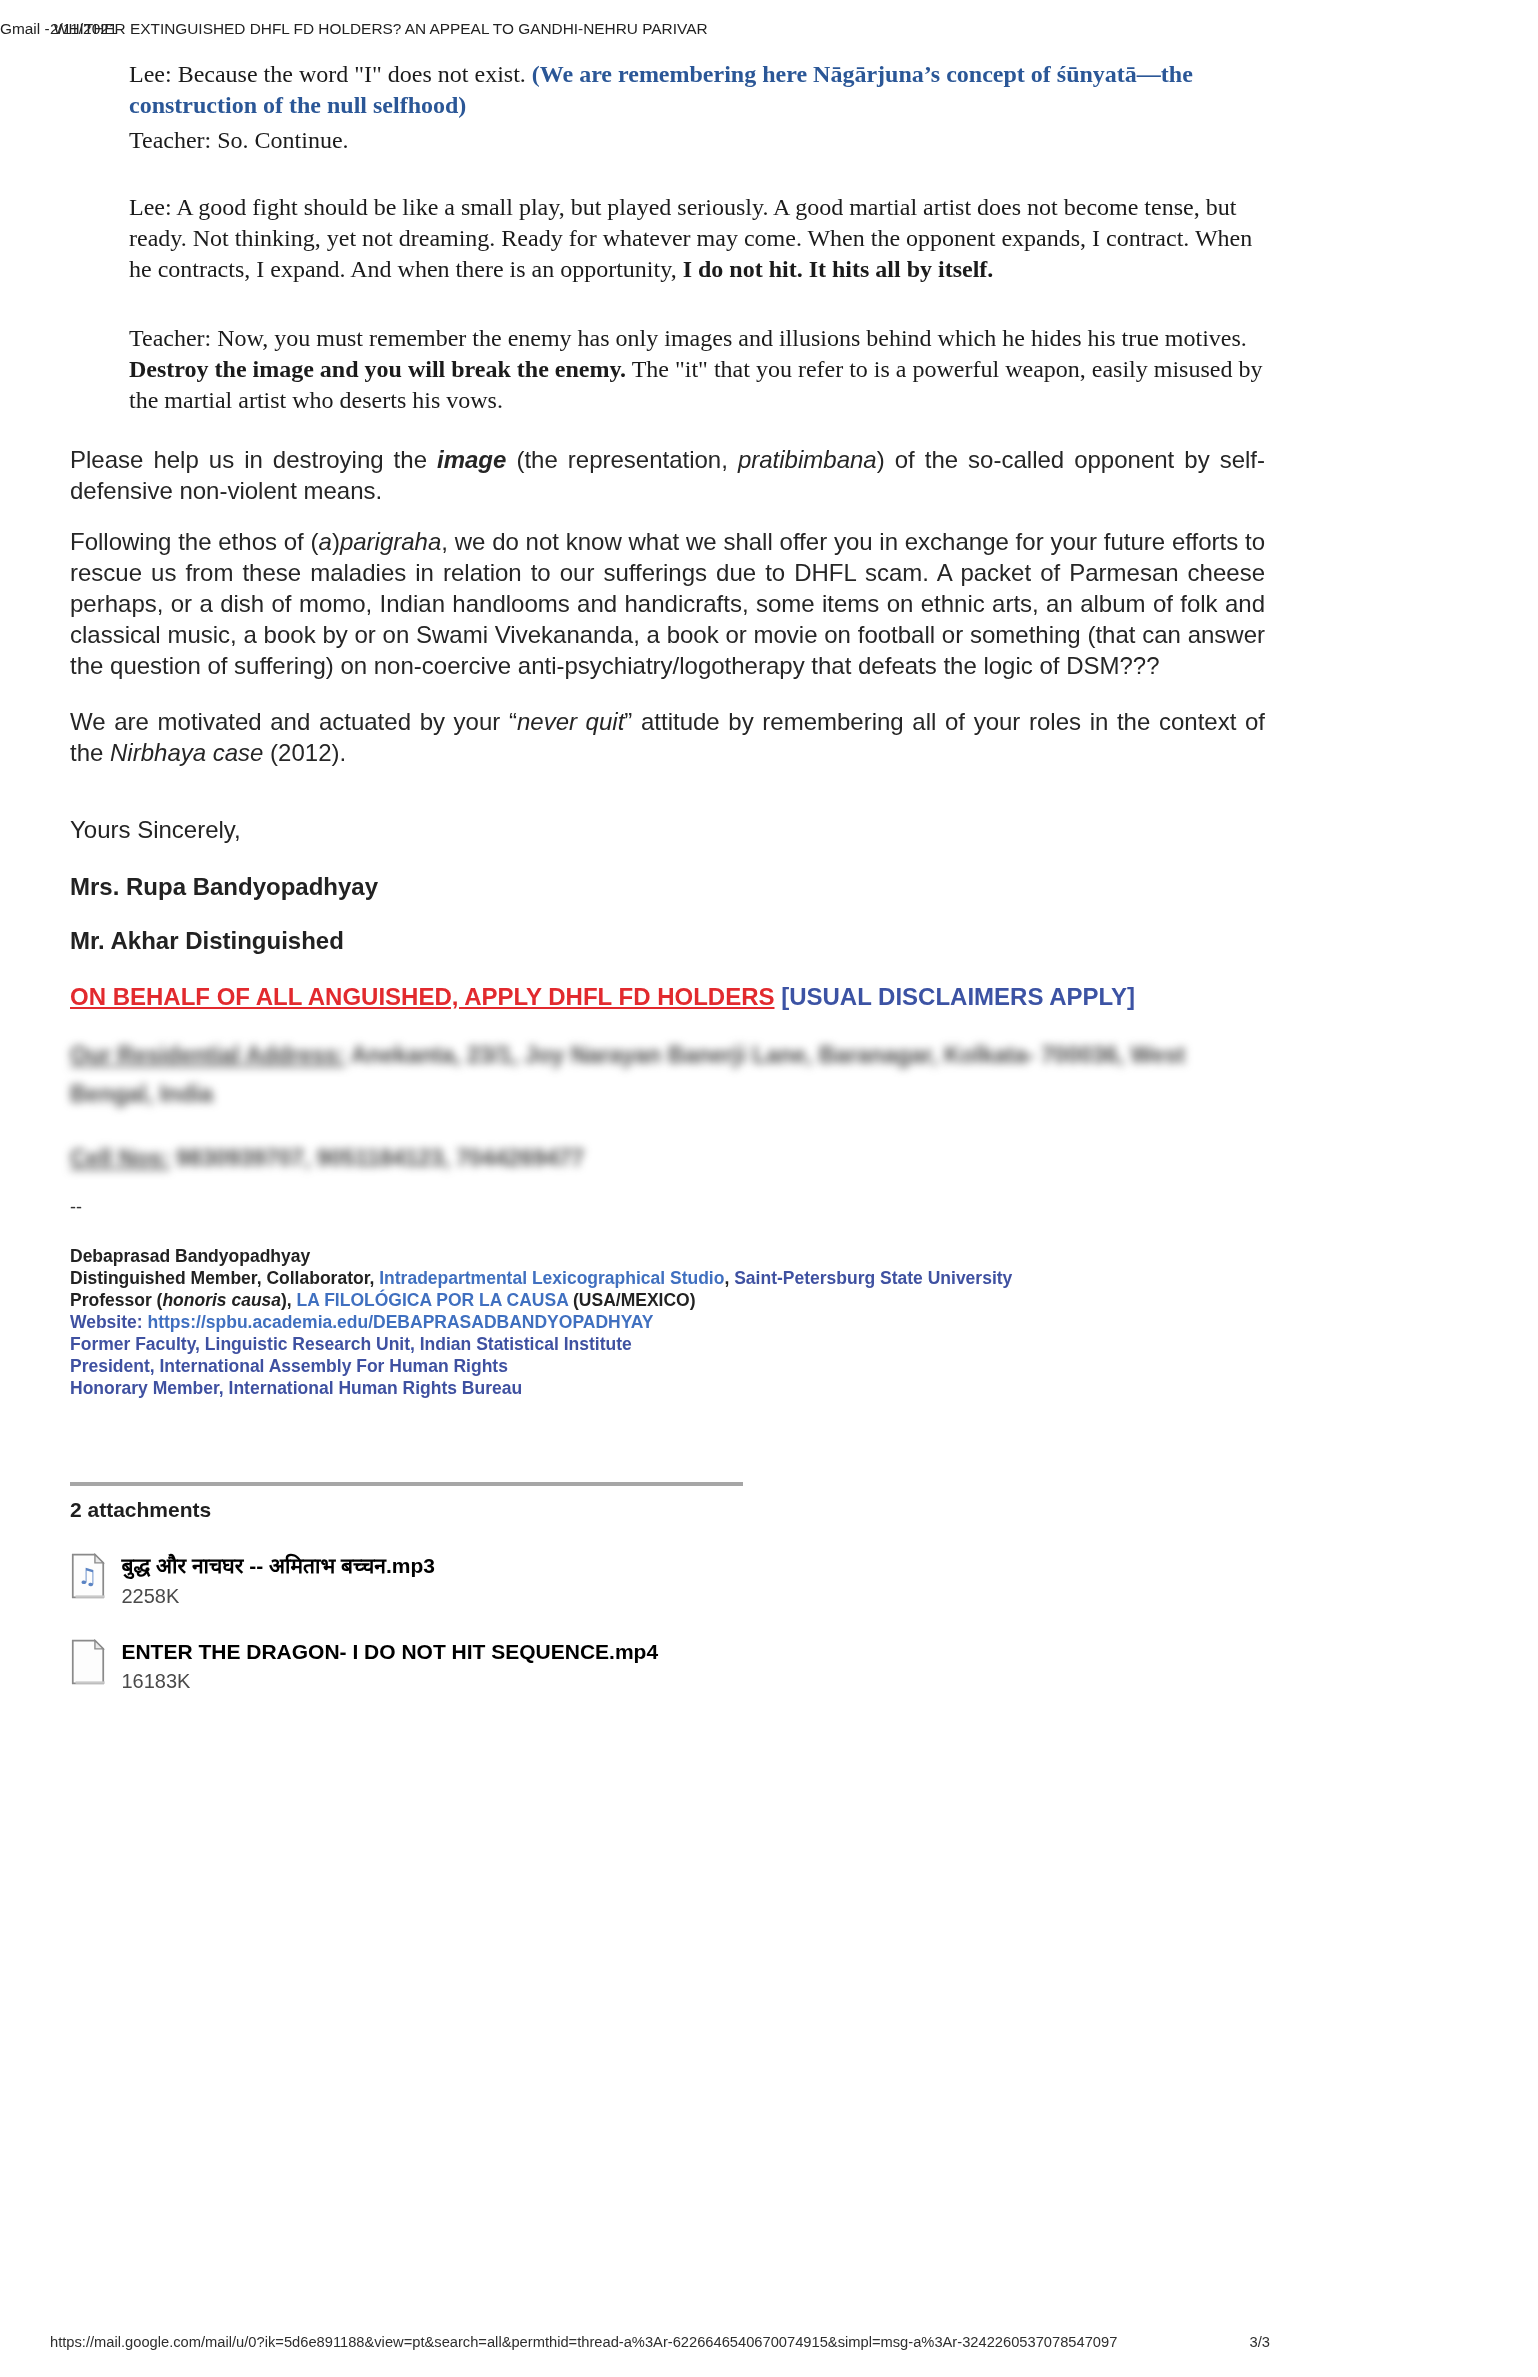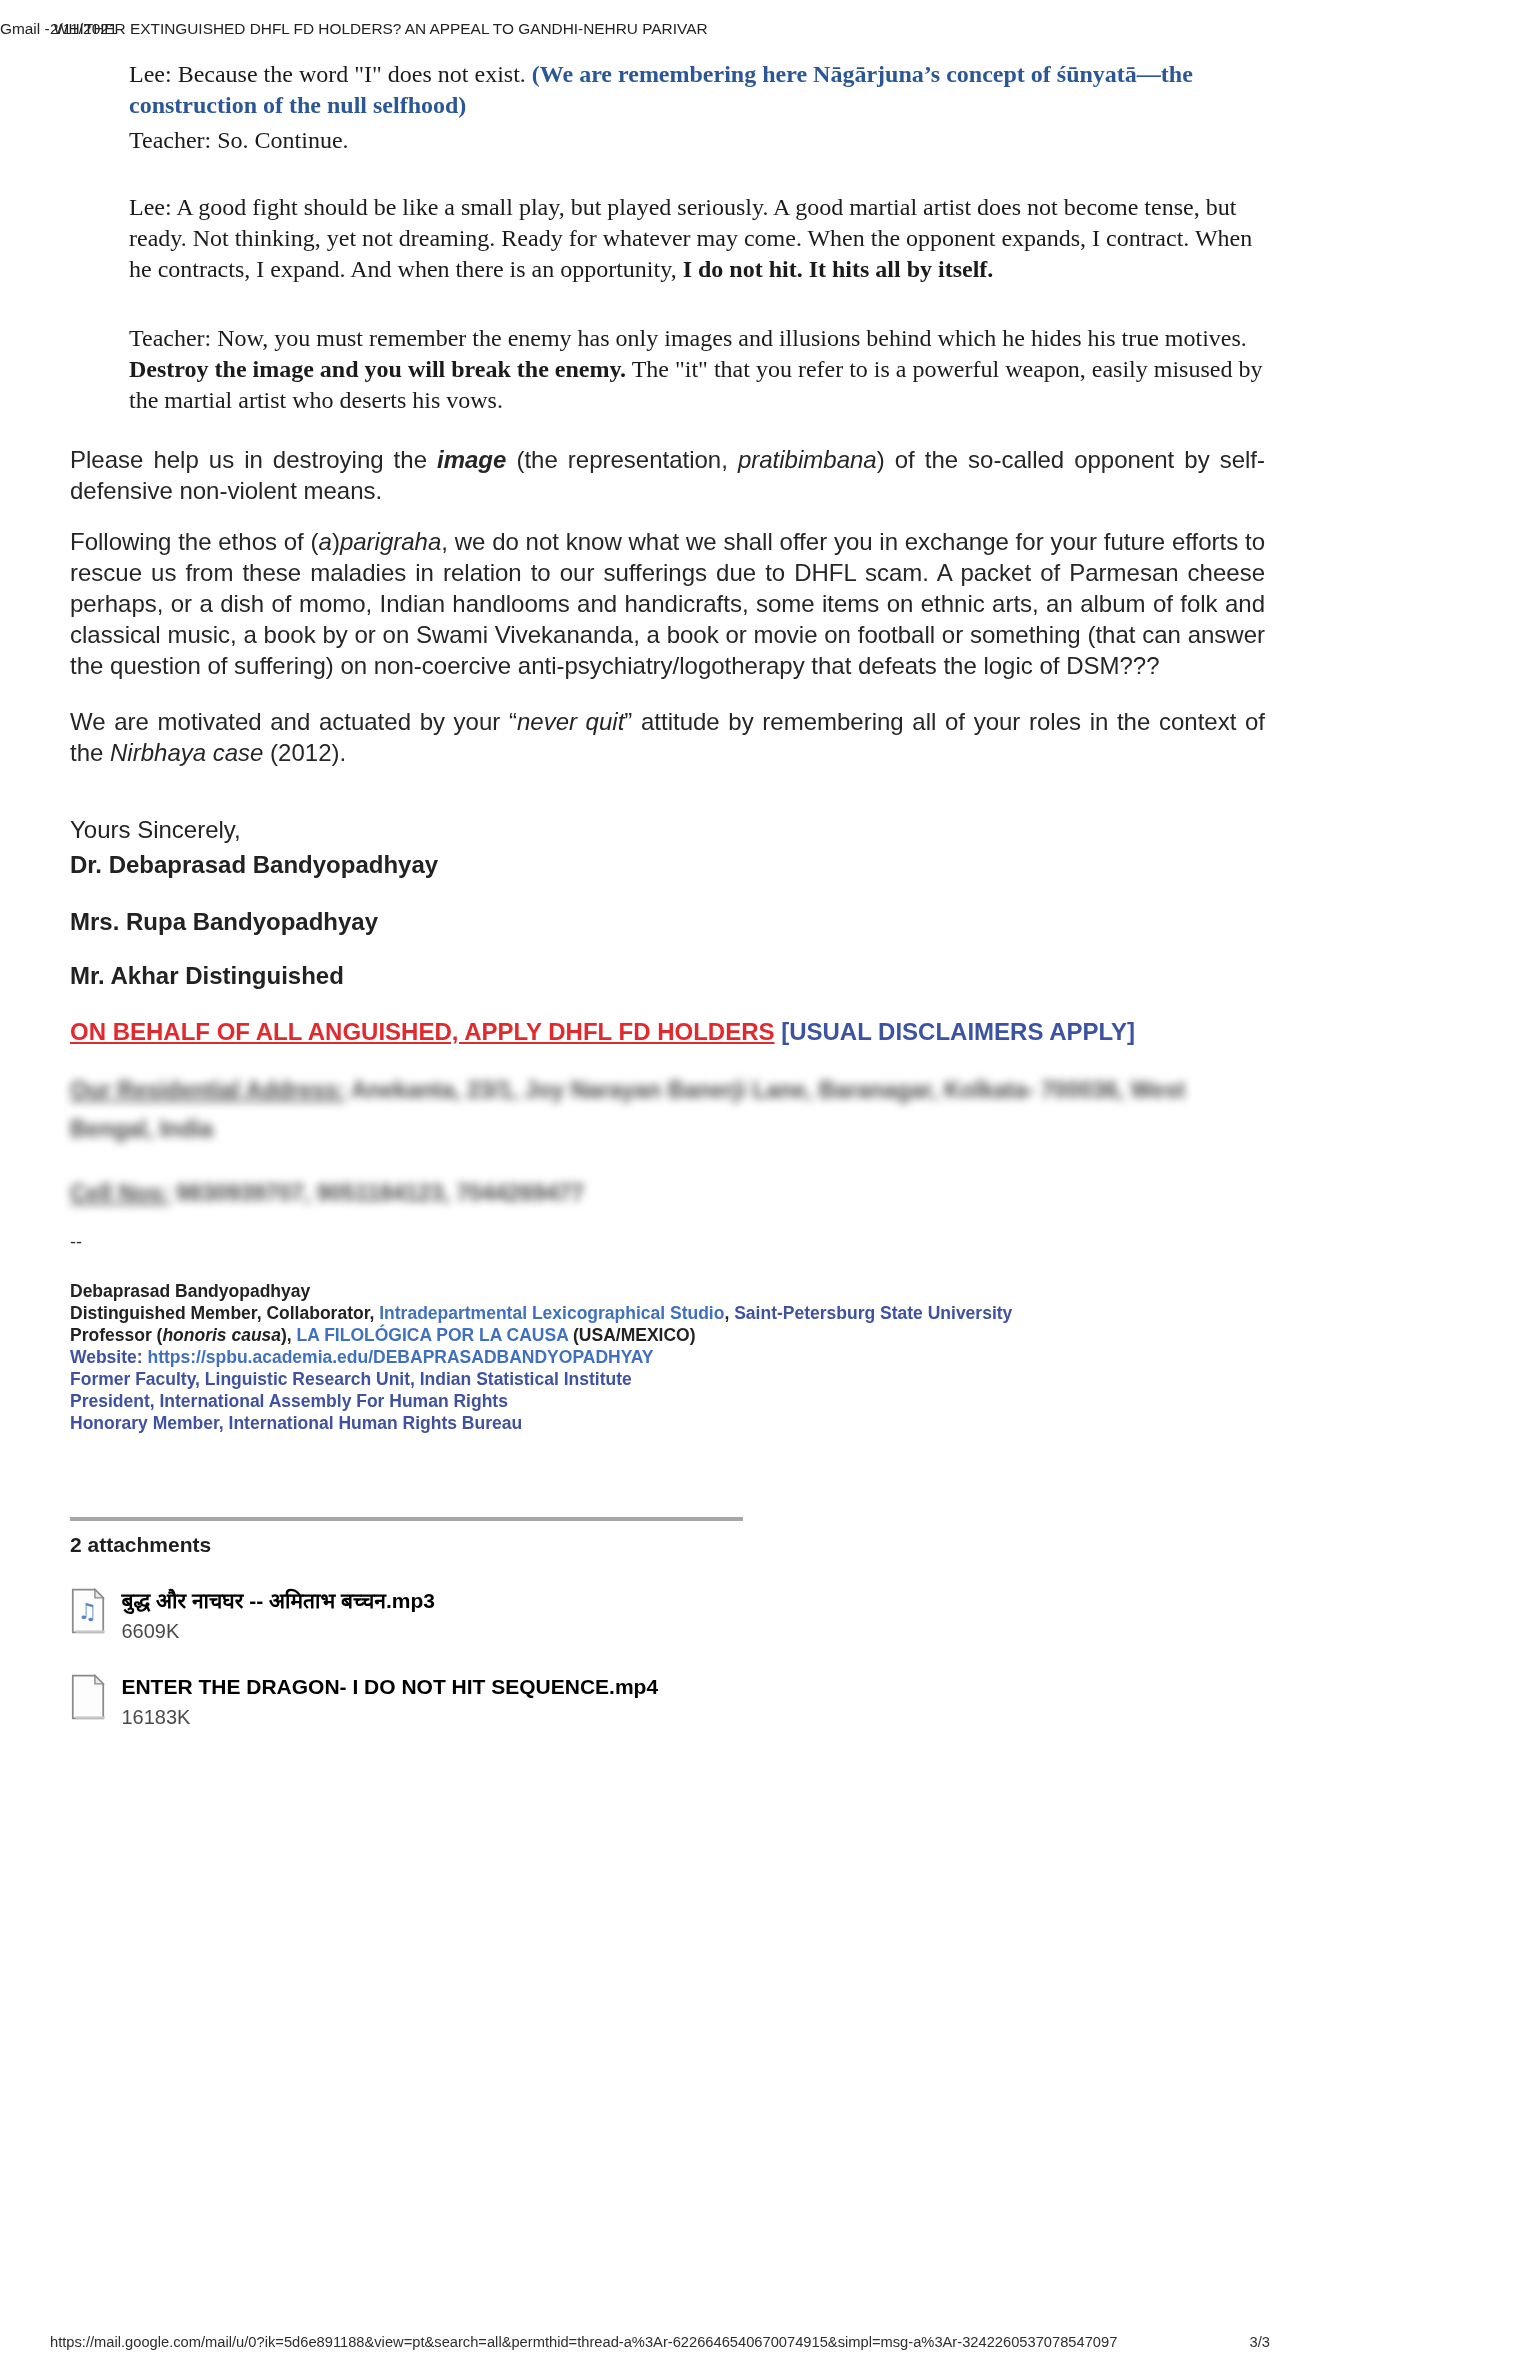--- a/index.html
+++ b/index.html
@@ -70,21 +70,20 @@
     <p class="serif-para"><span class="seg-plain">Lee:  Because the word "I" does not exist. </span><span class="seg-blueBold">(We are remembering here Nāgārjuna’s concept of śūnyatā—the construction of the null selfhood)</span></p>
     <p class="serif-para mt-q2"><span class="seg-plain">Teacher: So. Continue.</span></p>
     <p class="serif-para mt-q3"><span class="seg-plain">Lee: A good fight should be like a small play, but played seriously. A good martial artist does not become tense, but ready. Not thinking, yet not dreaming. Ready for whatever may come. When the opponent expands, I contract. When he contracts, I expand. And when there is an opportunity, </span><span class="seg-bold">I do not hit. It hits all by itself.</span></p>
     <p class="serif-para mt-q4"><span class="seg-plain">Teacher: Now, you must remember the enemy has only images and illusions behind which he hides his true motives. </span><span class="seg-bold">Destroy the image and you will break the enemy.</span><span class="seg-plain"> The "it" that you refer to is a powerful weapon, easily misused by the martial artist who deserts his vows.</span></p>
 
     <p class="sans-para mt-help"><span class="seg-plain">Please help us in destroying the </span><span class="seg-boldItalic">image</span><span class="seg-plain"> (the representation, </span><span class="seg-italic">pratibimbana</span><span class="seg-plain">) of the so-called opponent by self-defensive non-violent means.</span></p>
     <p class="sans-para mt-ethos"><span class="seg-plain">Following the ethos of (</span><span class="seg-italic">a</span><span class="seg-plain">)</span><span class="seg-italic">parigraha</span><span class="seg-plain">, we do not know what we shall offer you in exchange for your future efforts to rescue us from these maladies in relation to our sufferings due to DHFL scam. A packet of Parmesan cheese perhaps, or a dish of momo, Indian handlooms and handicrafts, some items on ethnic arts, an album of folk and classical music, a book by or on Swami Vivekananda, a book or movie on football or something (that can answer the question of suffering) on non-coercive anti-psychiatry/logotherapy that defeats the logic of DSM???</span></p>
     <p class="sans-para mt-motiv"><span class="seg-plain">We are motivated and actuated by your “</span><span class="seg-italic">never quit</span><span class="seg-plain">” attitude by remembering all of your roles in the context of the </span><span class="seg-italic">Nirbhaya case</span><span class="seg-plain"> (2012).</span></p>
 
     <p class="closing">Yours Sincerely,</p>
-    <p class="signatory mt-n1">Dr. Debaprasad Bandyopadhyay</p>
     <p class="signatory mt-n2">Mrs. Rupa Bandyopadhyay</p>
     <p class="signatory mt-n3">Mr. Akhar Distinguished</p>
 
     <p class="behalf-line"><span class="seg-redU">ON BEHALF OF ALL ANGUISHED, APPLY DHFL FD HOLDERS</span><span class="seg-plain">  </span><span class="seg-slateHead">[USUAL DISCLAIMERS APPLY]</span></p>
 
     <p class="redacted mt-r1"><span class="seg-u">Our Residential Address:</span><span class="seg-plain">  Anekanta, 23/1, Joy Narayan Banerji Lane, Baranagar, Kolkata- 700036, West Bengal, India</span></p>
     <p class="redacted mt-r2"><span class="seg-u">Cell Nos:</span><span class="seg-plain"> 9830939707, 9051184123, 7044269477</span></p>
 
     <p class="dashes">--</p>
 
@@ -105,21 +104,21 @@
       <span class="icon">
         <svg viewBox="0 0 52 66" width="36" height="46">
           <path d="M4 2 h32 l12 12 v50 H4 z" fill="#fdfdfd" stroke="#8a8a8a" stroke-width="2.5"></path>
           <path d="M36 2 l12 12 h-12 z" fill="#e9e9e9" stroke="#8a8a8a" stroke-width="2"></path>
           <rect x="8" y="61" width="42" height="3.5" fill="#c9c9c9"></rect>
           <text x="11" y="45" font-size="32" fill="#5b84c4" font-family="DejaVu Sans, sans-serif">♫</text>
         </svg>
       </span>
       <div>
         <div class="attach-name">बुद्ध और नाचघर -- अमिताभ बच्चन.mp3</div>
-        <div class="attach-size">6609K</div>
+        <div class="attach-size">2258K</div>
       </div>
     </div>
 
     <div class="attach-row">
       <span class="icon">
         <svg viewBox="0 0 52 66" width="36" height="46">
           <path d="M4 2 h32 l12 12 v50 H4 z" fill="#fdfdfd" stroke="#8a8a8a" stroke-width="2.5"></path>
           <path d="M36 2 l12 12 h-12 z" fill="#e9e9e9" stroke="#8a8a8a" stroke-width="2"></path>
           <rect x="8" y="61" width="42" height="3.5" fill="#c9c9c9"></rect>
         </svg>

